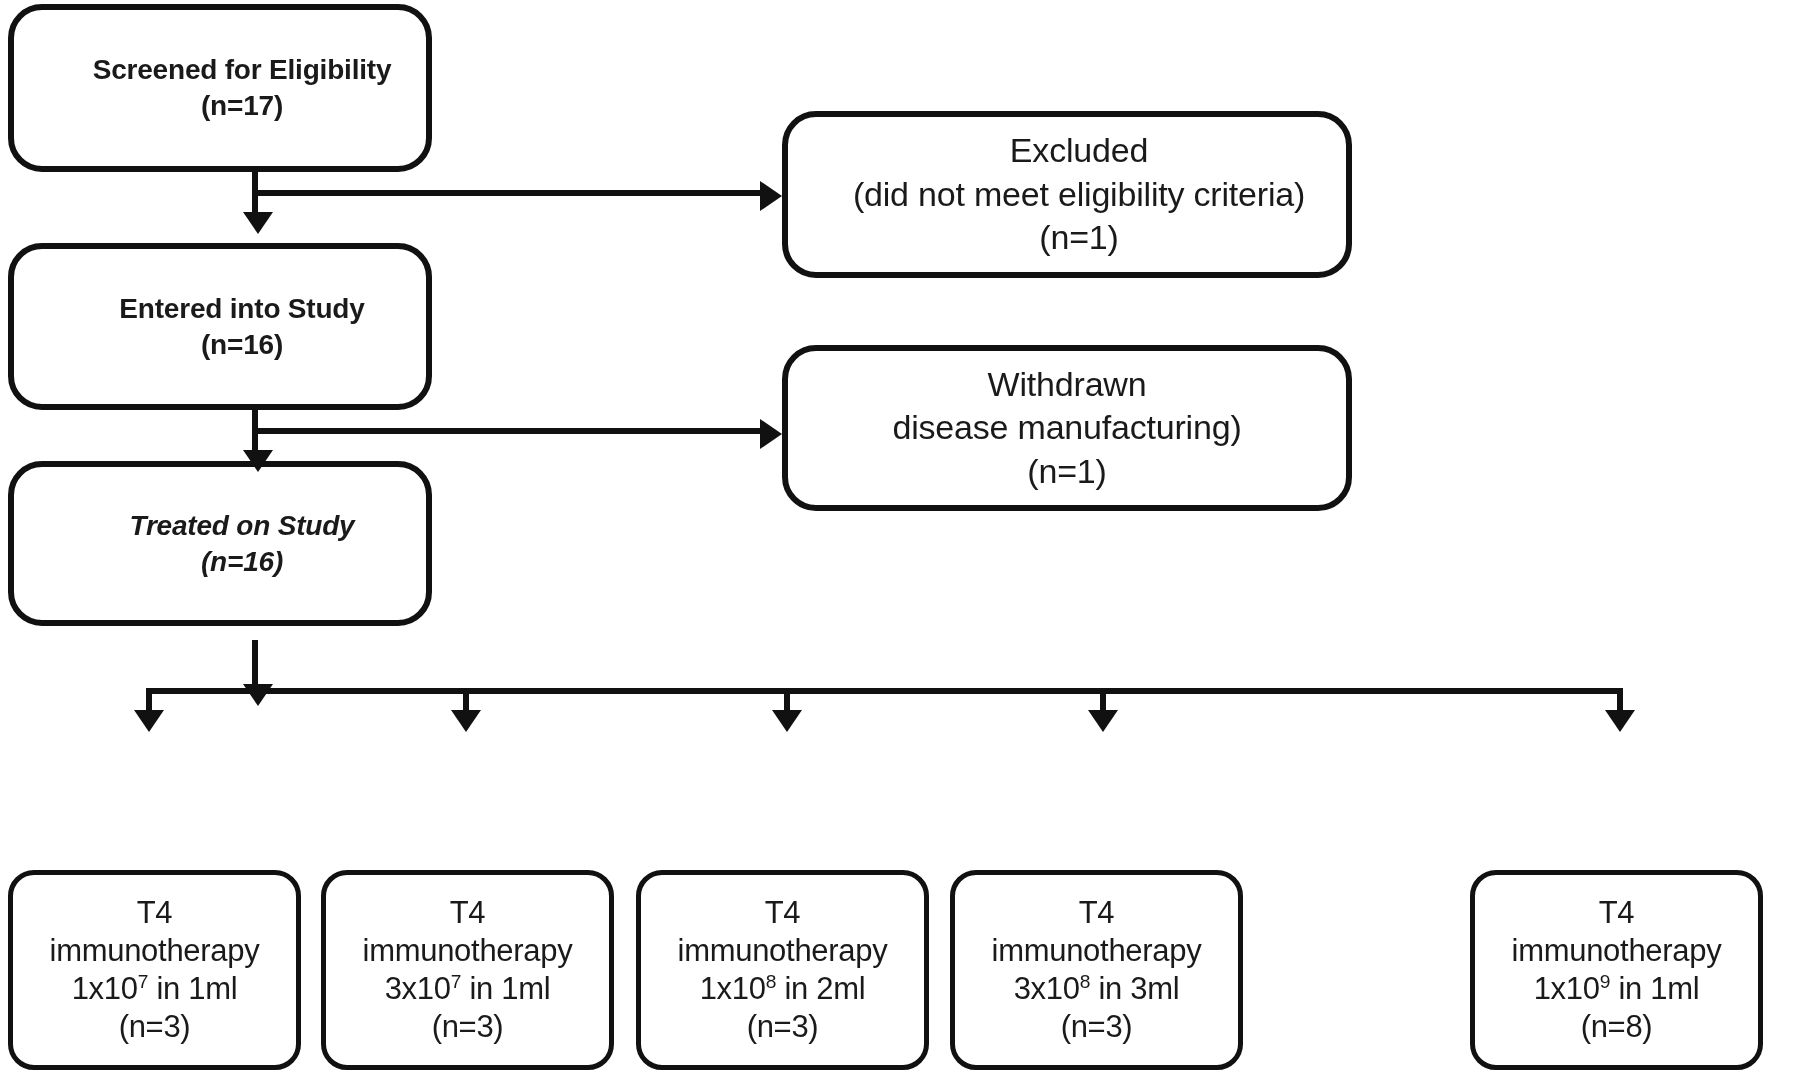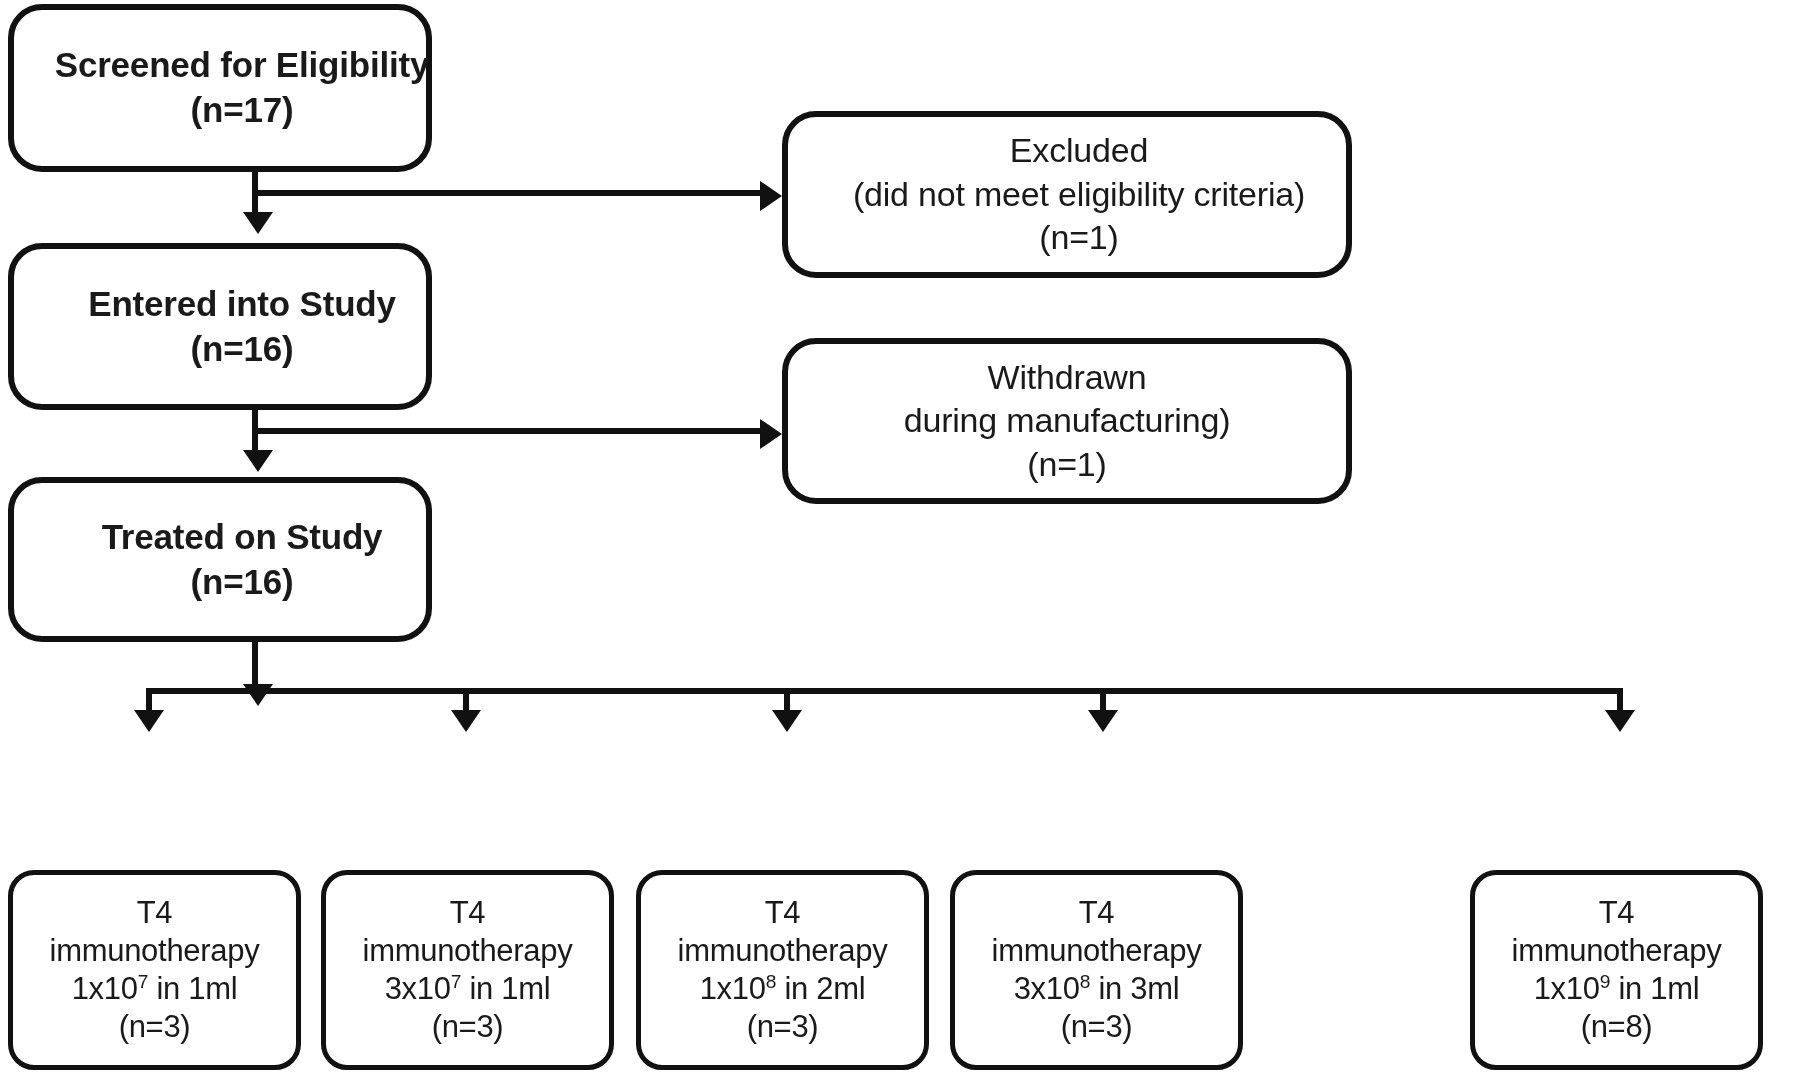--- a/index.html
+++ b/index.html
@@ -30,21 +30,21 @@
     align-items: center;
     justify-content: center;
     text-align: center;
     line-height: 1.28;
   }
   .node .line {
     display: block;
     white-space: nowrap;
   }
   
-  .node-main { font-size: 35px; font-weight: 600; letter-spacing: -0.2px; padding-left: 44px; }
+  .node-main { font-size: 28px; font-weight: 600; letter-spacing: -0.2px; padding-left: 44px; }
   .node-main .line.count { font-weight: 600; }
 
   
   .node-side { font-size: 34px; font-weight: 400; letter-spacing: -0.2px; }
 
   
   .node-arm {
     border-width: 5px;
     border-radius: 26px;
     font-size: 31px;
@@ -86,34 +86,34 @@
   <div class="node node-main" style="left:8px; top:4px; width:424px; height:168px;">
     <span class="line">Screened for Eligibility</span>
     <span class="line count">(n=17)</span>
   </div>
 
   <div class="node node-main" style="left:8px; top:243px; width:424px; height:167px;">
     <span class="line">Entered into Study</span>
     <span class="line count">(n=16)</span>
   </div>
 
-  <div class="node node-main" style="left:8px; top:477px; width:424px; height:165px;">
+  <div class="node node-main" style="left:8px; top:461px; width:424px; height:165px;font-style:italic;">
     <span class="line">Treated on Study</span>
     <span class="line count">(n=16)</span>
   </div>
 
   <div class="node node-side" style="left:782px; top:111px; width:570px; height:167px;padding-left:24px;">
     <span class="line">Excluded</span>
     <span class="line">(did not meet eligibility criteria)</span>
     <span class="line">(n=1)</span>
   </div>
 
-  <div class="node node-side" style="left:782px; top:338px; width:570px; height:166px;">
+  <div class="node node-side" style="left:782px; top:345px; width:570px; height:166px;">
     <span class="line">Withdrawn</span>
-    <span class="line">during manufacturing)</span>
+    <span class="line">disease manufacturing)</span>
     <span class="line">(n=1)</span>
   </div>
 
   <div class="node node-arm" style="left:8px; top:870px; width:293px; height:200px;">
     <span class="line">T4</span>
     <span class="line">immunotherapy</span>
     <span class="line"><span>1x10</span><sup>7</sup><span> in 1ml</span></span>
     <span class="line">(n=3)</span>
   </div>
 

